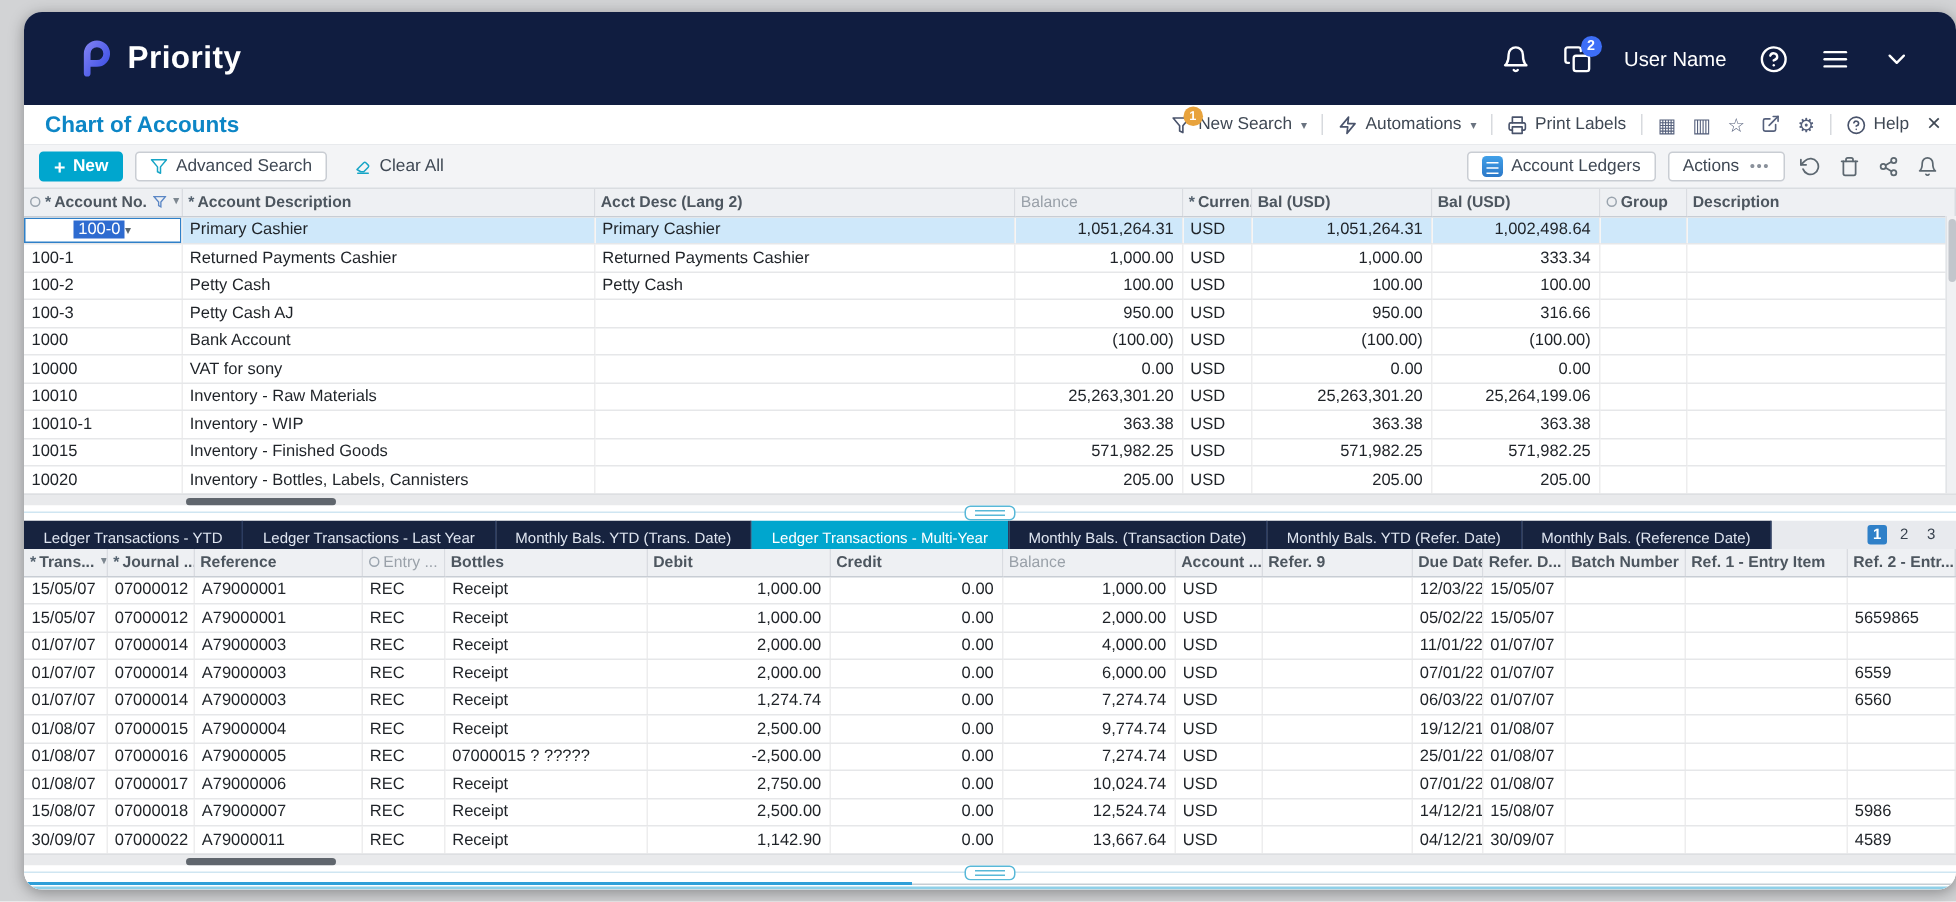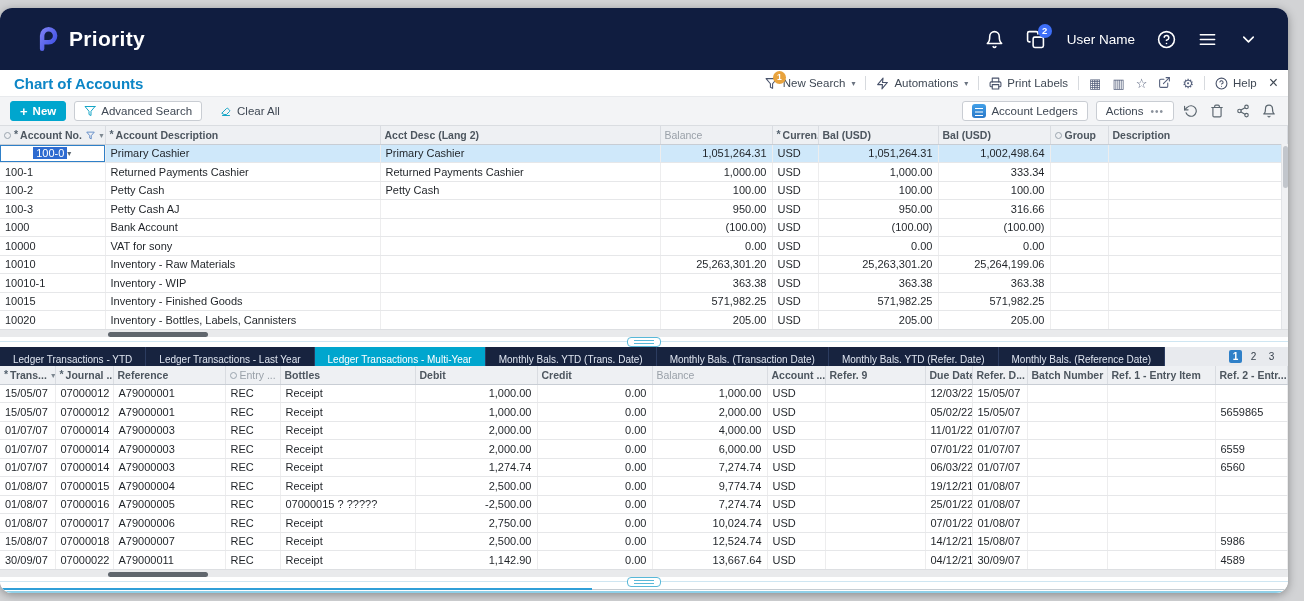--- a/index.html
+++ b/index.html
@@ -1,20 +1,20 @@
 <!DOCTYPE html>
 <html style="--navy: #101d40; --accent: #00a6ce; --title-blue: #0d86c6; --tab-inactive: #17233f; --selection: #cfe8fa; --badge-blue: #3d6ef7; --badge-amber: #e8a33d;"><head>
 <meta charset="utf-8">
 <style>
   *{margin:0;padding:0;box-sizing:border-box}
   html,body{width:1304px;height:601px;overflow:hidden}
   body{background:#d2d3d5;font-family:"Liberation Sans","DejaVu Sans",sans-serif}
   :root{--navy:#101d40;--accent:#00a6ce;--title-blue:#0d86c6;--tab-inactive:#17233f;
         --selection:#cfe8fa;--badge-blue:#3d6ef7;--badge-amber:#e8a33d}
-  .window{position:absolute;left:0;top:8px;width:1288px;height:585px;background:#fff;
+  .window{position:absolute;left:16px;top:8px;width:1288px;height:585px;background:#fff;
           border-radius:12px;overflow:hidden;display:flex;flex-direction:column;
           box-shadow:0 2px 10px rgba(0,0,0,.35)}
 
   
   .topbar{height:62px;background:var(--navy);display:flex;align-items:center;
           justify-content:space-between;padding:0 30px 0 34px;flex:0 0 auto}
   .brand{display:flex;align-items:center;gap:9px;cursor:pointer}
   .brand-text{color:#fff;font-size:21px;font-weight:700;letter-spacing:.3px}
   .top-right{display:flex;align-items:center;gap:22px;color:#fff}
   .tbtn{background:none;border:none;color:#fff;cursor:pointer;position:relative;
@@ -447,22 +447,22 @@
     <div class="grip">
         <i></i>
         <i></i>
       </div>
   </div>
 
   <div class="tabstrip">
     <div class="tabs">
         <div class="tab">Ledger Transactions - YTD</div>
         <div class="tab">Ledger Transactions - Last Year</div>
+        <div class="tab">Monthly Bals. YTD (Trans. Date)</div>
         <div class="tab active">Ledger Transactions - Multi-Year</div>
-        <div class="tab">Monthly Bals. YTD (Trans. Date)</div>
         <div class="tab">Monthly Bals. (Transaction Date)</div>
         <div class="tab">Monthly Bals. YTD (Refer. Date)</div>
         <div class="tab">Monthly Bals. (Reference Date)</div>
       </div>
     <div class="pager">
         <span class="pnum active">1</span>
         <span class="pnum">2</span>
         <span class="pnum">3</span>
       </div>
   </div>

